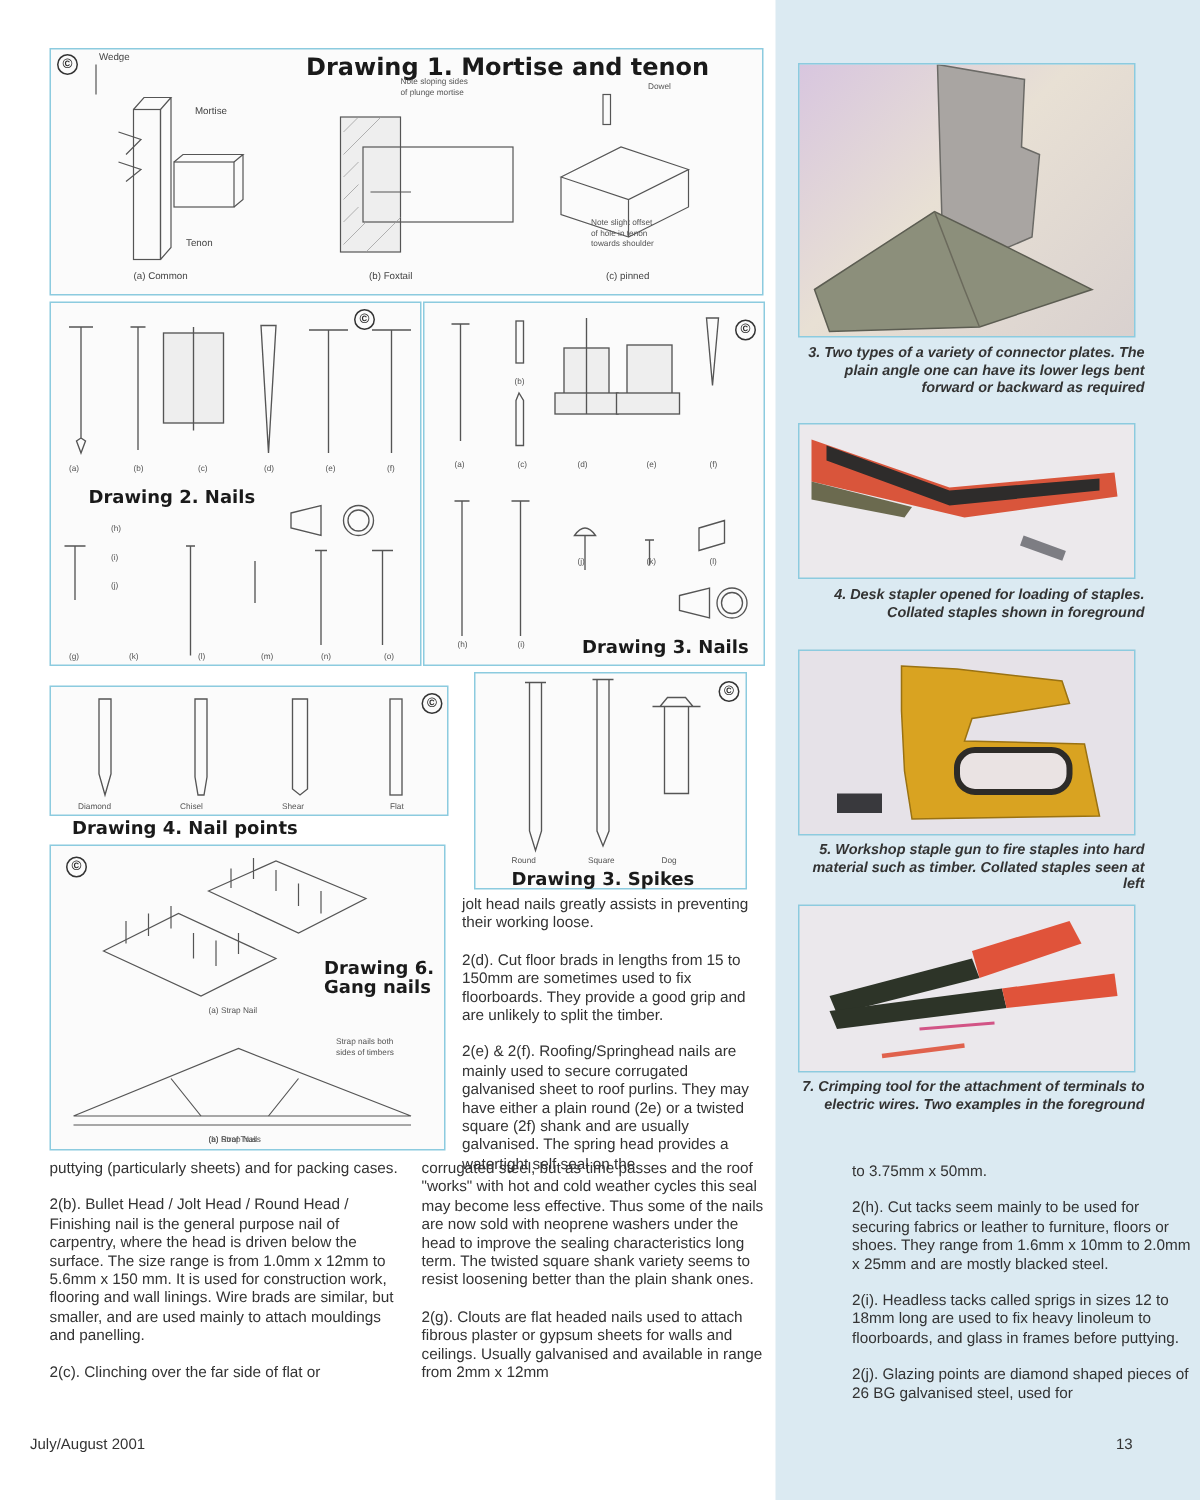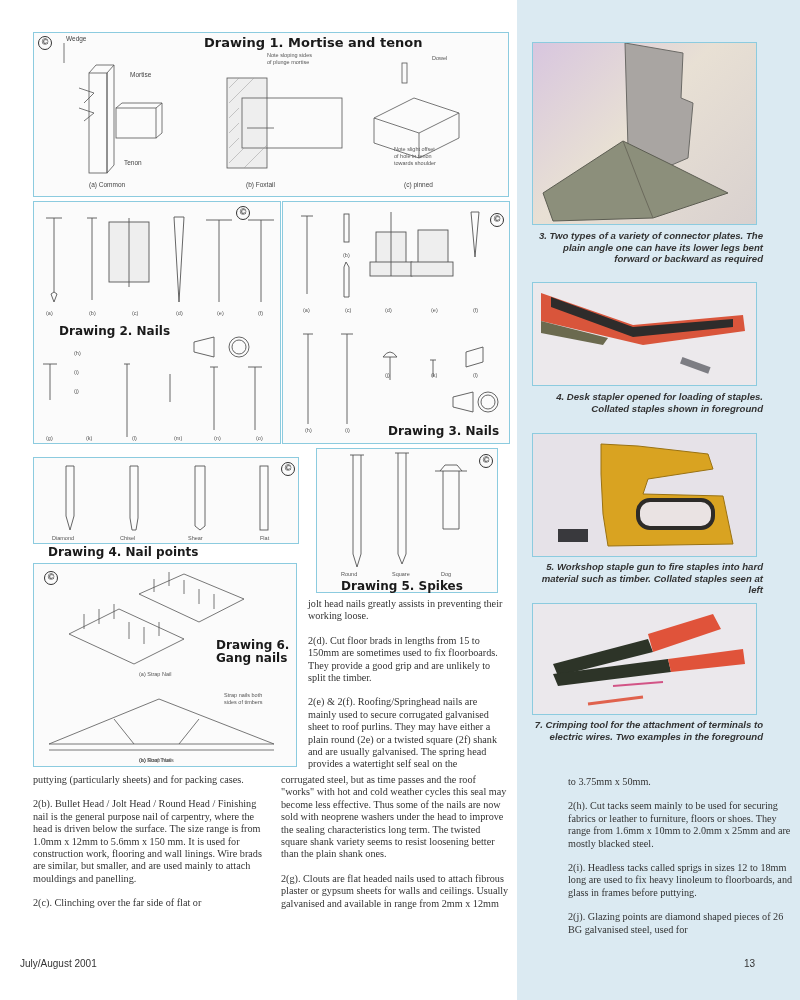--- a/index.html
+++ b/index.html
@@ -4,35 +4,35 @@
 <style>
   * { box-sizing: border-box; margin: 0; padding: 0; }
   body { width: 800px; height: 1000px; background: #ffffff; position: relative; overflow: hidden; font-family: "Liberation Sans", sans-serif; color: #2a2a2a; }
   .right-band { position: absolute; left: 517px; top: 0; width: 283px; height: 1000px; background: #dbeaf2; }
   .fig { position: absolute; border: 1.5px solid #8ccbdf; background: #fbfbfb; }
   .fig-title { position: absolute; font-family: "DejaVu Sans", sans-serif; font-weight: bold; color: #1a1a1a; white-space: nowrap; }
   .copy { position: absolute; width: 14px; height: 14px; border: 1.5px solid #333; border-radius: 50%; font-size: 9px; font-weight: bold; text-align: center; line-height: 11px; font-family: "Liberation Sans", sans-serif; }
   .lbl { position: absolute; font-size: 6.5px; color: #444; white-space: nowrap; }
   .lbl-s { position: absolute; font-size: 5.5px; color: #555; white-space: nowrap; }
   svg { position: absolute; }
-  .col { position: absolute; font-size: 10.2px; line-height: 12.4px; color: #333; font-family: Liberation Serif, serif; }
+  .col { position: absolute; font-size: 10.2px; line-height: 12.4px; color: #333; }
   .col p { margin-bottom: 12px; }
   .photo { position: absolute; left: 532px; width: 225px; border: 1px solid #8ccbdf; overflow: hidden; }
   .caption { position: absolute; left: 533px; width: 230px; font-size: 9.6px; line-height: 11.5px; font-weight: bold; font-style: italic; color: #333; text-align: right; }
   .footer-left { position: absolute; left: 20px; top: 958px; font-size: 10px; color: #333; }
   .footer-right { position: absolute; left: 744px; top: 958px; font-size: 10px; color: #333; }
 </style>
 </head>
 <body>
 
 <div class="right-band"></div>
 
 <div class="fig" style="left:33px;top:32px;width:476px;height:165px;">
   <div class="copy" style="left:4px;top:3px;">©</div>
-  <div class="fig-title" style="left:170px;top:2px;font-size:13px;">Drawing 1. Mortise and tenon</div>
+  <div class="fig-title" style="left:170px;top:2px;font-size:16px;">Drawing 1. Mortise and tenon</div>
   <span class="lbl" style="left:32px;top:2px;">Wedge</span>
   <span class="lbl" style="left:96px;top:38px;">Mortise</span>
   <span class="lbl" style="left:90px;top:126px;">Tenon</span>
   <span class="lbl-s" style="left:233px;top:19px;">Note sloping sides</span>
   <span class="lbl-s" style="left:233px;top:26px;">of plunge mortise</span>
   <span class="lbl-s" style="left:398px;top:22px;">Dowel</span>
   <span class="lbl-s" style="left:360px;top:113px;">Note slight offset</span>
   <span class="lbl-s" style="left:360px;top:120px;">of hole in tenon</span>
   <span class="lbl-s" style="left:360px;top:127px;">towards shoulder</span>
   <span class="lbl" style="left:55px;top:148px;">(a) Common</span>
@@ -155,21 +155,21 @@
     </g>
   </svg>
 </div>
 <div class="fig-title" style="left:48px;top:545px;font-size:12px;">Drawing 4. Nail points</div>
 
 <div class="fig" style="left:316px;top:448px;width:182px;height:145px;">
   <div class="copy" style="left:162px;top:5px;">©</div>
   <span class="lbl-s" style="left:24px;top:122px;">Round</span>
   <span class="lbl-s" style="left:75px;top:122px;">Square</span>
   <span class="lbl-s" style="left:124px;top:122px;">Dog</span>
-  <div class="fig-title" style="left:24px;top:130px;font-size:12px;">Drawing 5. Spikes</div>
+  <div class="fig-title" style="left:24px;top:130px;font-size:12px;">Drawing 3. Spikes</div>
   <svg width="182" height="130">
     <g stroke="#555" stroke-width="0.9" fill="none">
       <path d="M33 6 L47 6 M36 6 L36 105 L40 118 L44 105 L44 6"></path>
       <path d="M78 4 L92 4 M81 4 L81 105 L85 115 L89 105 L89 4"></path>
       <path d="M118 22 L150 22 M123 22 L128 16 L140 16 L145 22 M126 22 L126 80 L142 80 L142 22"></path>
     </g>
   </svg>
 </div>
 
 <div class="fig" style="left:33px;top:563px;width:264px;height:204px;">

